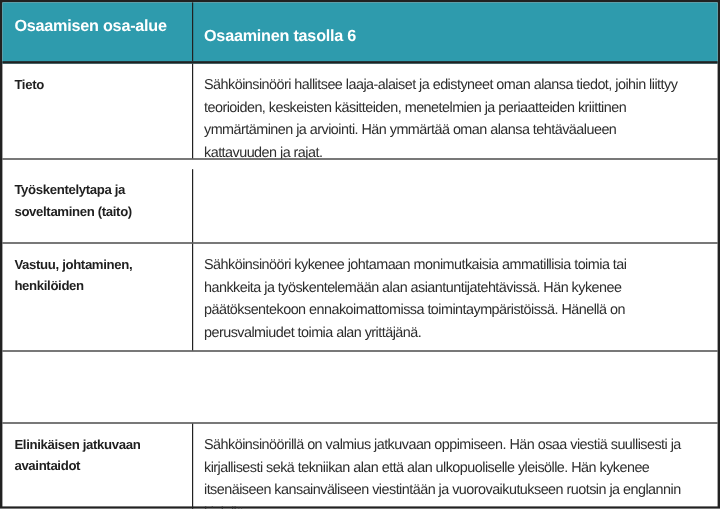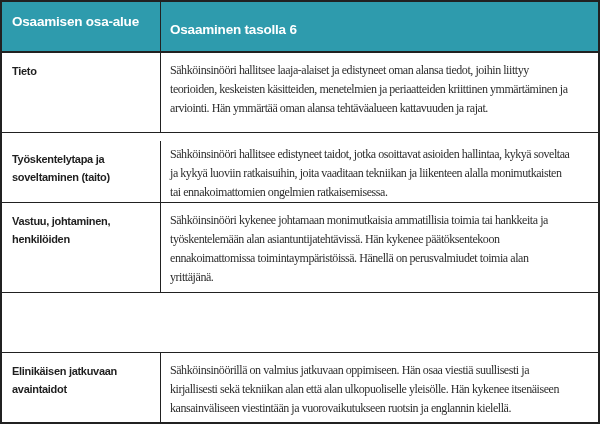--- a/index.html
+++ b/index.html
@@ -68,21 +68,20 @@
     font-weight:bold;
     color:var(--label);
     line-height:18px;
     letter-spacing:-0.3px;
   }
   .row-text{
     font-size:12px;
     line-height:19px;
     letter-spacing:-0.45px;
     color:var(--text);
-    font-family:Liberation Serif, serif;
   }
 </style>
 </head>
 <body>
 
 <div class="tbl">
 
   <div class="row header">
     <div class="cell left">
       <span class="hdr-label">Osaamisen osa-alue</span>
@@ -98,23 +97,20 @@
     </div>
     <div class="cell right">
       <div class="row-text">Sähköinsinööri hallitsee laaja-alaiset ja edistyneet oman alansa tiedot, joihin liittyy teorioiden, keskeisten käsitteiden, menetelmien ja periaatteiden kriittinen ymmärtäminen ja arviointi. Hän ymmärtää oman alansa tehtäväalueen kattavuuden ja rajat.</div>
     </div>
   </div>
 
   <div class="row r2">
     <div class="cell left">
       <div class="row-label">Työskentelytapa ja soveltaminen (taito)</div>
     </div>
-    <div class="cell right">
-      <div class="row-text">Sähköinsinööri hallitsee edistyneet taidot, jotka osoittavat asioiden hallintaa, kykyä soveltaa ja kykyä luoviin ratkaisuihin, joita vaaditaan tekniikan ja liikenteen alalla monimutkaisten tai ennakoimattomien ongelmien ratkaisemisessa.</div>
-    </div>
   </div>
 
   <div class="row r3">
     <div class="cell left">
       <div class="row-label">Vastuu, johtaminen, henkilöiden</div>
     </div>
     <div class="cell right">
       <div class="row-text">Sähköinsinööri kykenee johtamaan monimutkaisia ammatillisia toimia tai hankkeita ja työskentelemään alan asiantuntijatehtävissä. Hän kykenee päätöksentekoon ennakoimattomissa toimintaympäristöissä. Hänellä on perusvalmiudet toimia alan yrittäjänä.</div>
     </div>
   </div>

